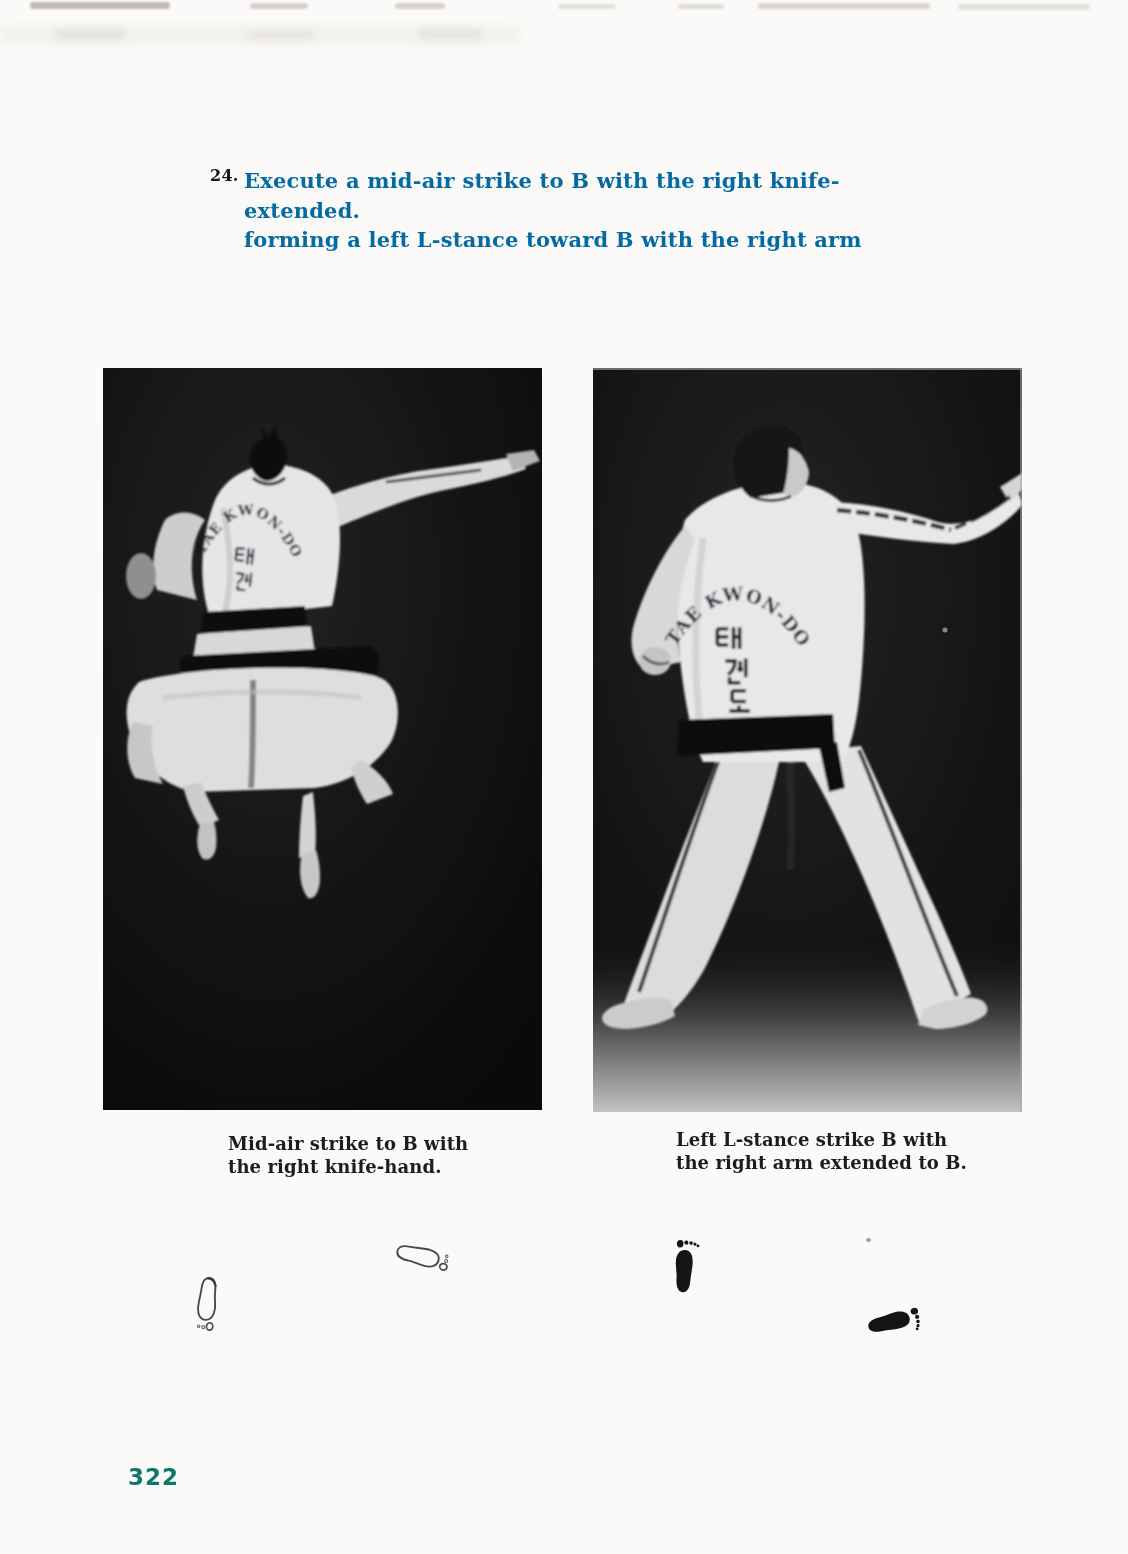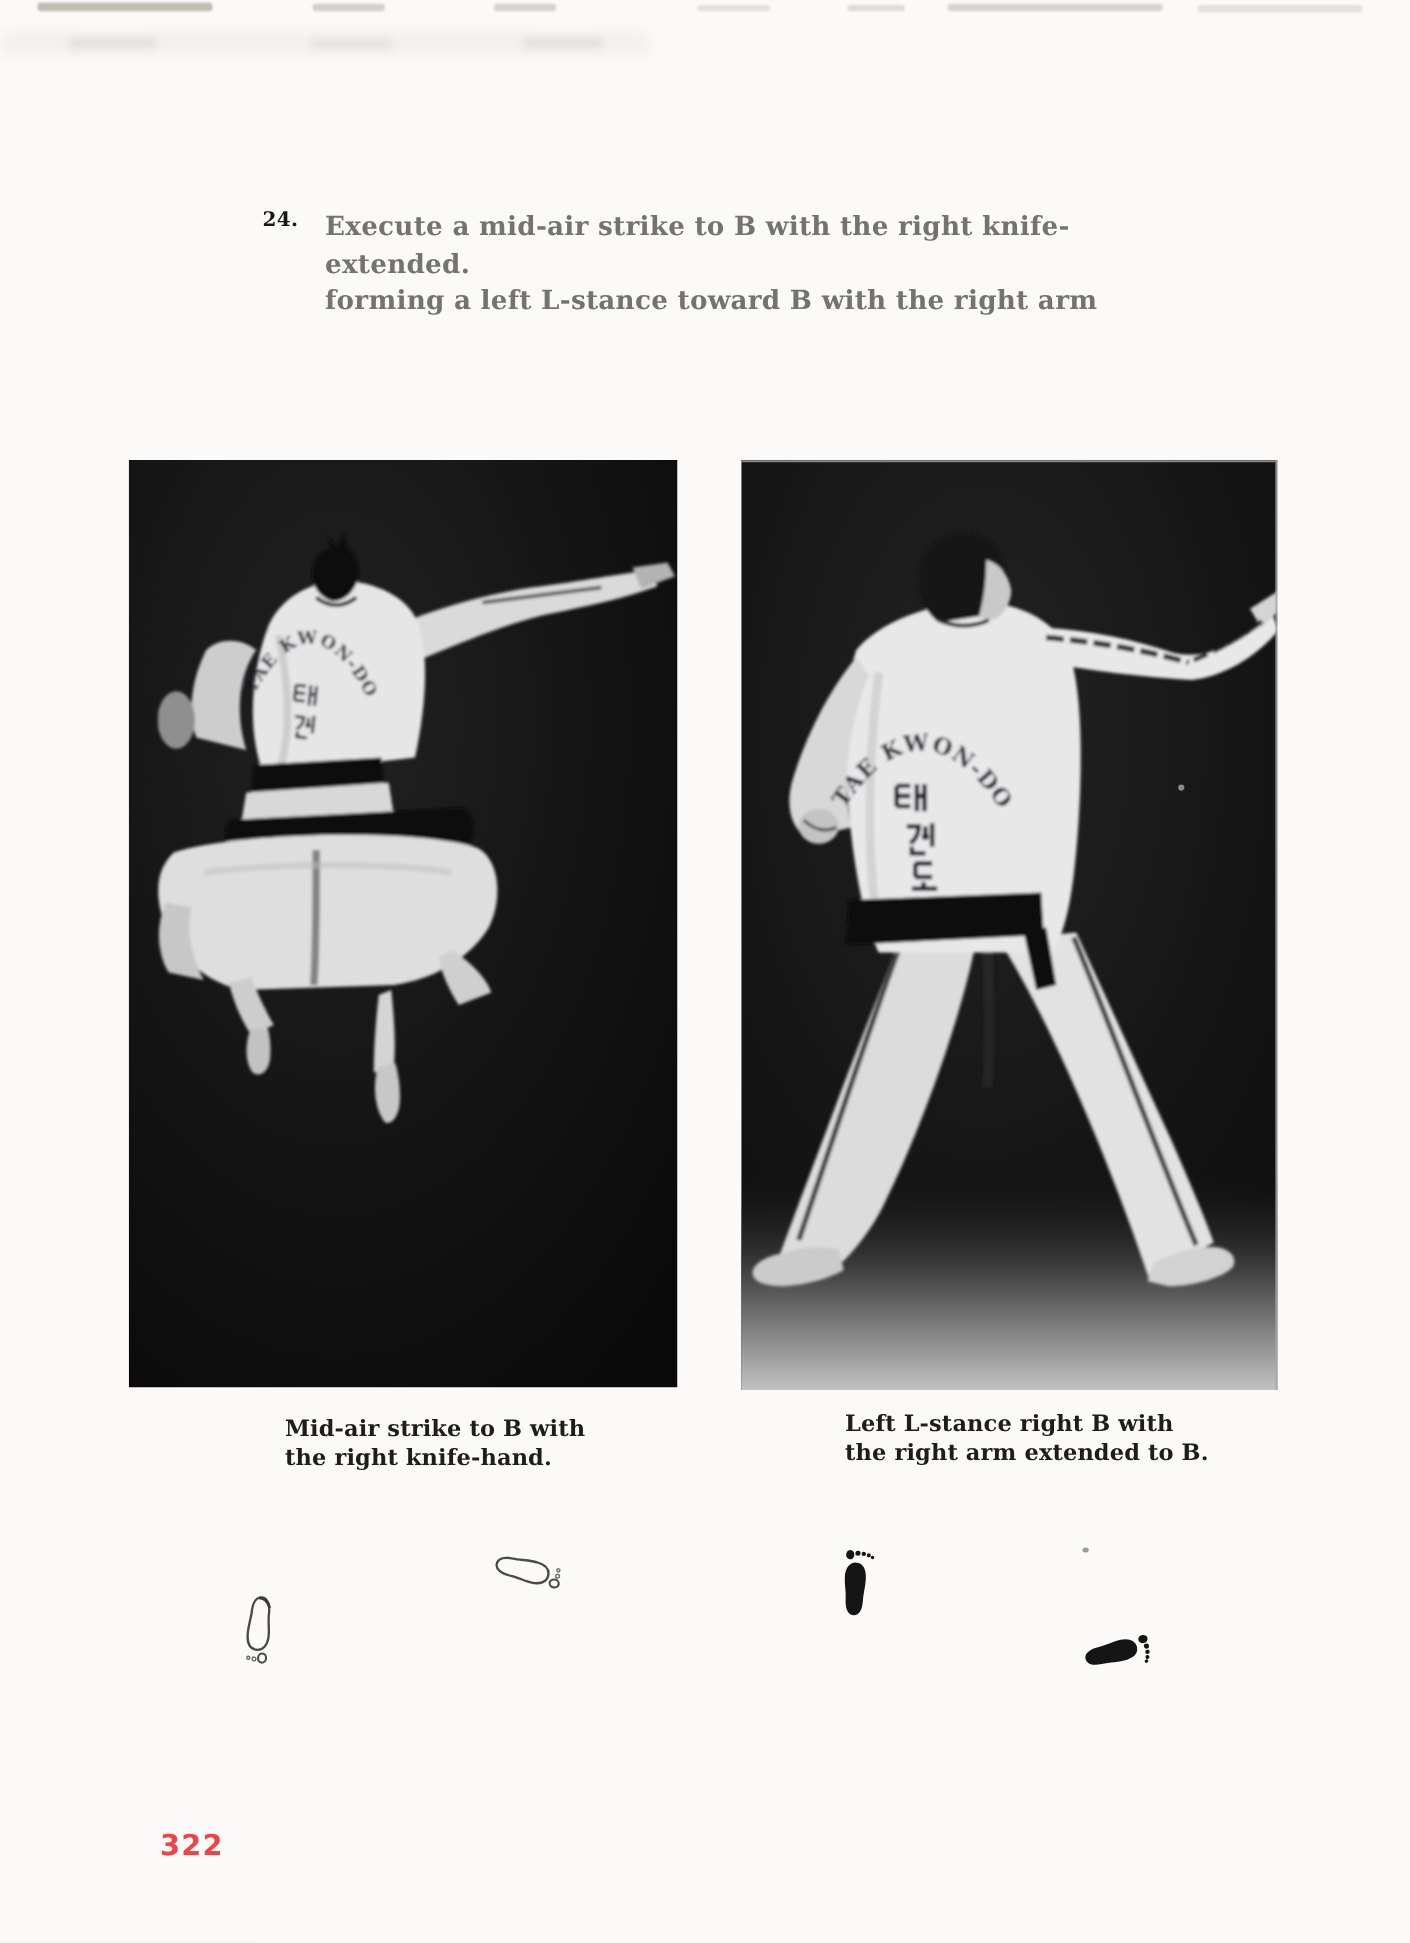--- a/index.html
+++ b/index.html
@@ -21,23 +21,23 @@
   .sm9 { left:55px;  top:30px; width:70px;  height:9px;  background:#e3e1dd; filter:blur(3px); }
   .sm10{ left:248px; top:31px; width:66px;  height:8px;  background:#e5e3df; filter:blur(3px); }
   .sm11{ left:418px; top:30px; width:64px;  height:9px;  background:#e4e2de; filter:blur(3px); }
   .speck { position:absolute; border-radius:50%; }
 
   .step-number {
     position:absolute; left:210px; top:166px;
     font-size:16px; font-weight:bold; color:#171717; letter-spacing:.3px;
   }
   .step-lines {
-    position:absolute; left:260px; top:166px;
+    position:absolute; left:244px; top:166px;
     font-size:21px; font-weight:bold; line-height:29.5px;
-    color:#737373; letter-spacing:.2px; white-space:nowrap;
+    color:#0369a1; letter-spacing:.2px; white-space:nowrap;
   }
   .photo { position:absolute; }
   .photo svg { display:block; width:100%; height:100%; }
   .photo-left  { left:103px; top:368px; width:439px; height:742px; }
   .photo-right { left:593px; top:368px; width:429px; height:744px; }
 
   .caption {
     position:absolute; font-size:18px; font-weight:bold;
     line-height:23px; color:#1d1d1d; letter-spacing:.1px; white-space:nowrap;
   }
@@ -46,21 +46,21 @@
 
   .footprint { position:absolute; width:34px; height:60px; }
   .fpA { left:190px; top:1274px; transform:rotate(187deg); }
   .fpB { left:406px; top:1227px; transform:rotate(102deg) scaleX(-1); }
   .fpC { left:667px; top:1236px; transform:rotate(4deg); }
   .fpD { left:877px; top:1291px; transform:rotate(78deg); }
 
   .page-number {
     position:absolute; left:128px; top:1464px;
     font-family:"DejaVu Sans", sans-serif;
-    font-size:23px; font-weight:bold; color:#ef4444; letter-spacing:1px;
+    font-size:23px; font-weight:bold; color:#0f766e; letter-spacing:1px;
   }
 </style>
 </head>
 <body>
 
 <div class="page">
 
   <div class="smudge sm1"></div>
   <div class="smudge sm2"></div>
   <div class="smudge sm3"></div>
@@ -225,21 +225,21 @@
 
       <path d="M0,1 H429 M428,0 V744" stroke="#a8a8a8" stroke-width="1.5" opacity="0.8"></path>
     </svg>
   </div>
 
   <div class="caption caption-left">
     <div>Mid-air strike to B with</div>
     <div>the right knife-hand.</div>
   </div>
   <div class="caption caption-right">
-    <div>Left L-stance right B with</div>
+    <div>Left L-stance strike B with</div>
     <div>the right arm extended to B.</div>
   </div>
 
   <div>
     <svg class="footprint fpA" viewBox="0 0 36 64">
       <path d="M18,15 C12.5,15 9,20 9,27.5 C9,34 11,39.5 11,46 C11,55 14,60 18.5,60 C23,60 25.8,55.5 25.8,47.5 C25.8,40.5 27.6,32.5 26.8,25.5 C26,18.5 23,15 18,15 Z" fill="none" stroke="#4a4a4a" stroke-width="2"></path>
       <ellipse cx="12.3" cy="8.6" rx="3.4" ry="3.9" fill="none" stroke="#4a4a4a" stroke-width="1.8"></ellipse>
       <circle cx="19" cy="7" r="1.6" fill="none" stroke="#6a6a6a" stroke-width="1.2"></circle>
       <circle cx="24" cy="7.4" r="1.3" fill="none" stroke="#6a6a6a" stroke-width="1.2"></circle>
       <path d="M11,52 C13,57 17,60 21,59" stroke="#3a3a3a" stroke-width="2.4" fill="none"></path>

